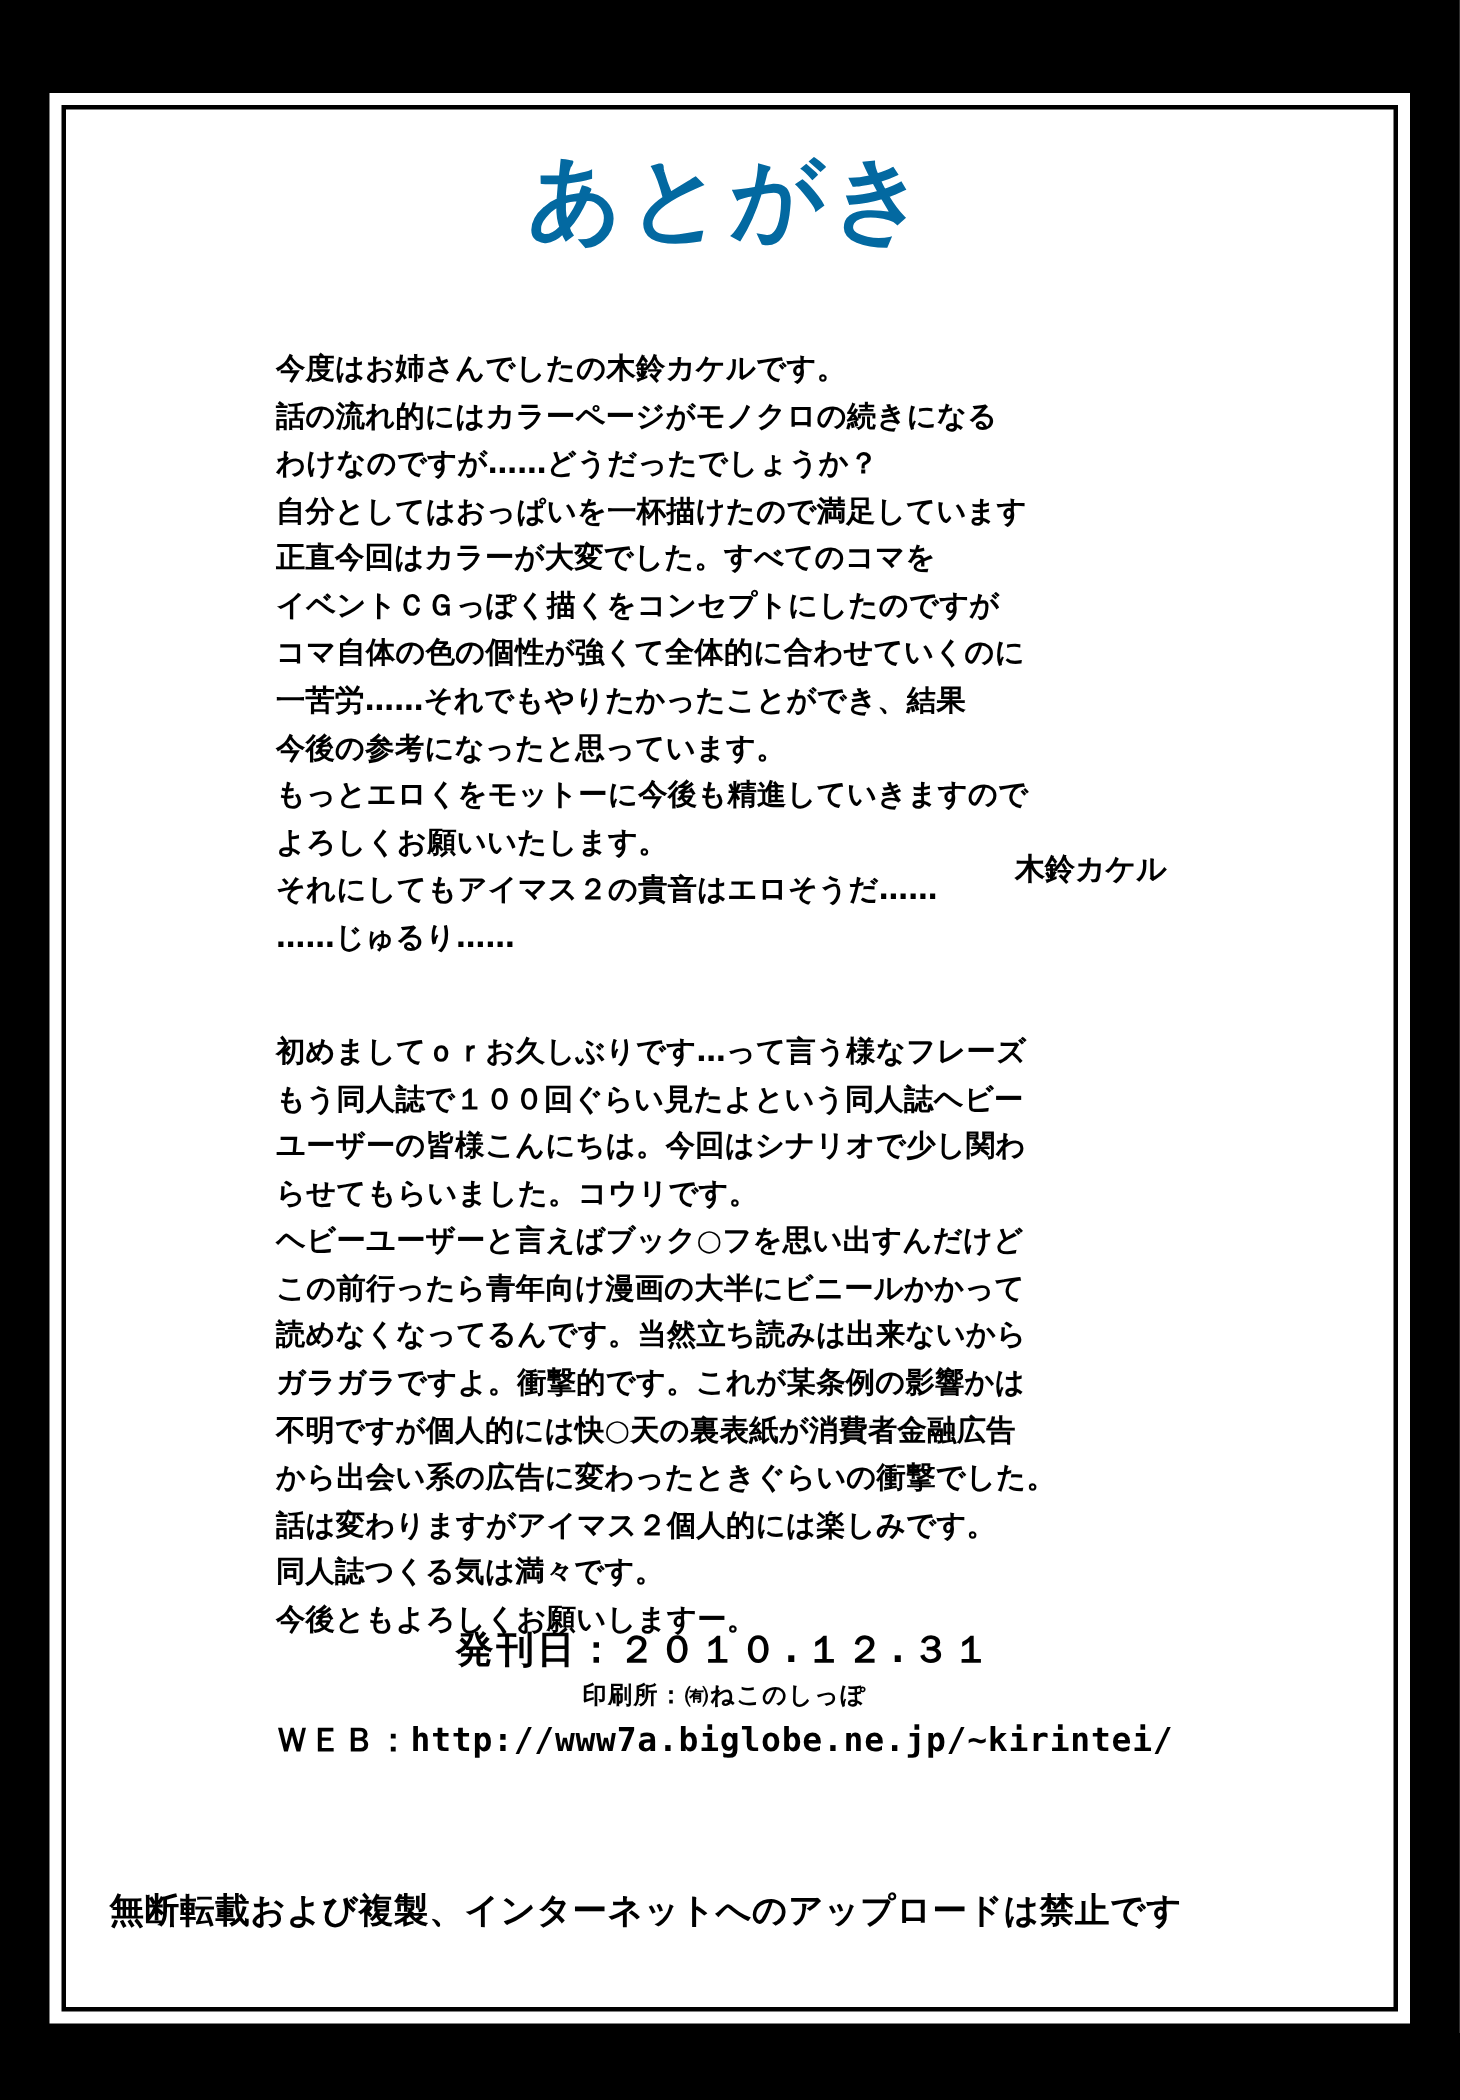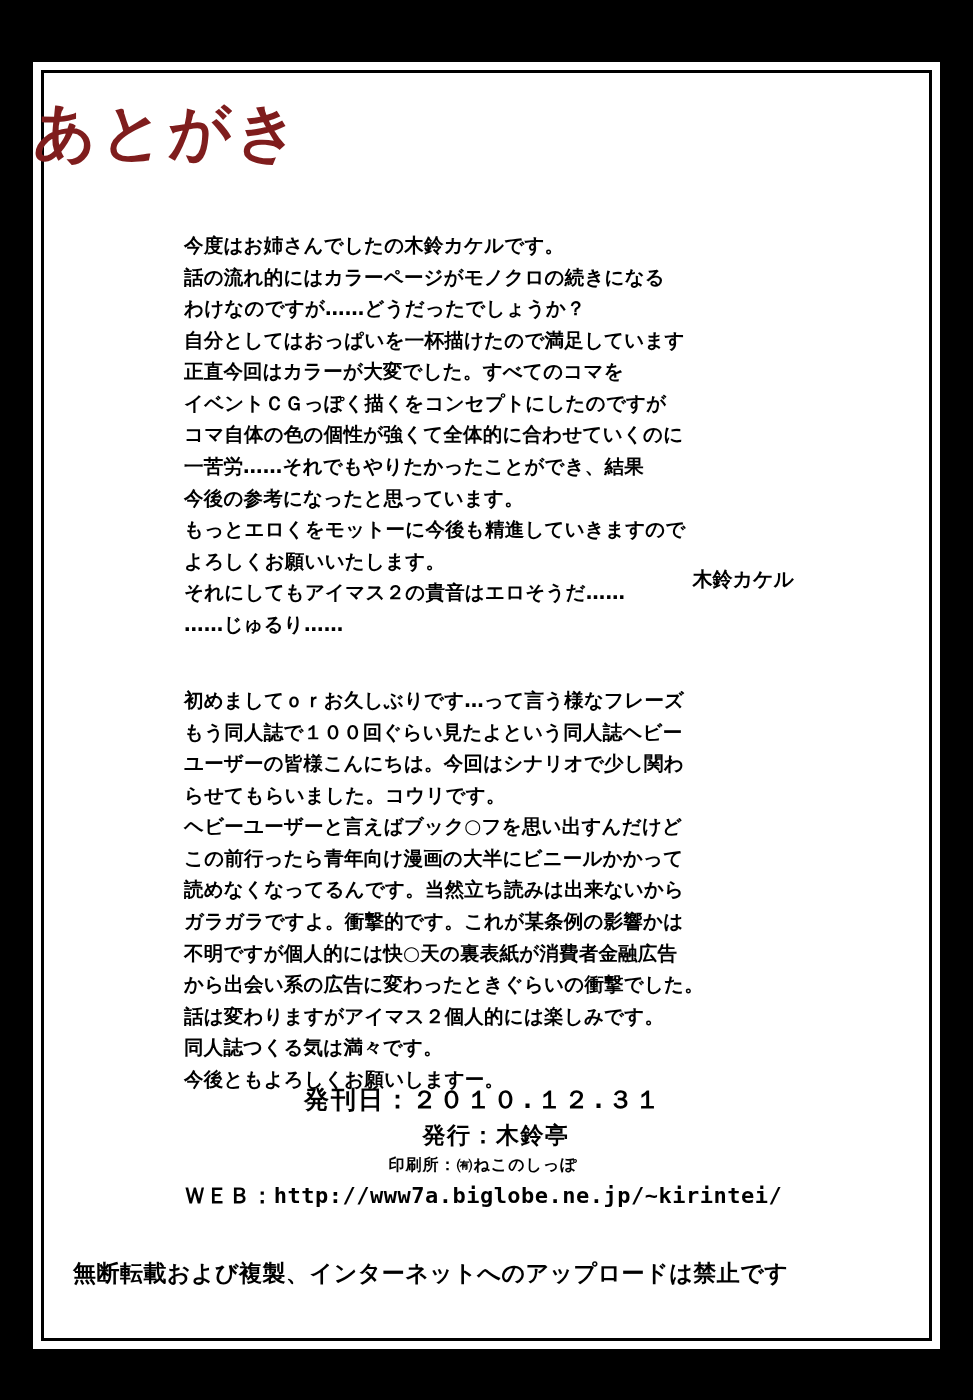--- a/index.html
+++ b/index.html
@@ -43,44 +43,45 @@
     top: 0;
     right: 0;
     bottom: 0;
     box-sizing: border-box;
   }
   .title {
     position: absolute;
     top: 36px;
     left: 0;
     width: 100%;
+    text-align: center;
     font-family: "DejaVu Sans", sans-serif;
     font-size: 62px;
     font-weight: bold;
     letter-spacing: 4px;
-    color: #7f1d1d;
+    color: #0369a1;
     line-height: 1.1;
   }
   .body-block {
     position: absolute;
     left: 151px;
     width: 640px;
     font-family: "DejaVu Sans", sans-serif;
     font-size: 19.5px;
     font-weight: bold;
     color: #000000;
     line-height: 1.62;
     white-space: pre-wrap;
     letter-spacing: 0.2px;
   }
   #block1 { top: 168px; }
   #block2 { top: 623px; }
   .signature {
     position: absolute;
-    left: 151px;
+    left: 135px;
     top: 504px;
     width: 640px;
     text-align: right;
     padding-right: 30px;
     box-sizing: border-box;
     font-size: 20px;
     font-weight: bold;
     color: #000000;
     font-family: "DejaVu Sans", sans-serif;
   }
@@ -170,21 +171,20 @@
 読めなくなってるんです。当然立ち読みは出来ないから
 ガラガラですよ。衝撃的です。これが某条例の影響かは
 不明ですが個人的には快○天の裏表紙が消費者金融広告
 から出会い系の広告に変わったときぐらいの衝撃でした。
 話は変わりますがアイマス２個人的には楽しみです。
 同人誌つくる気は満々です。
 今後ともよろしくお願いしますー。</div>
 
       <div class="colophon">
         <div class="colophon-line c-date">発刊日：２０１０.１２.３１</div>
-        <div class="colophon-line c-pub">発行：木鈴亭</div>
         <div class="colophon-line c-print">印刷所：㈲ねこのしっぽ</div>
         <div class="colophon-line c-web">ＷＥＢ：http://www7a.biglobe.ne.jp/~kirintei/</div>
       </div>
 
       <div class="notice">無断転載および複製、インターネットへのアップロードは禁止です</div>
 
     </div>
   </div>
 </div>
 

